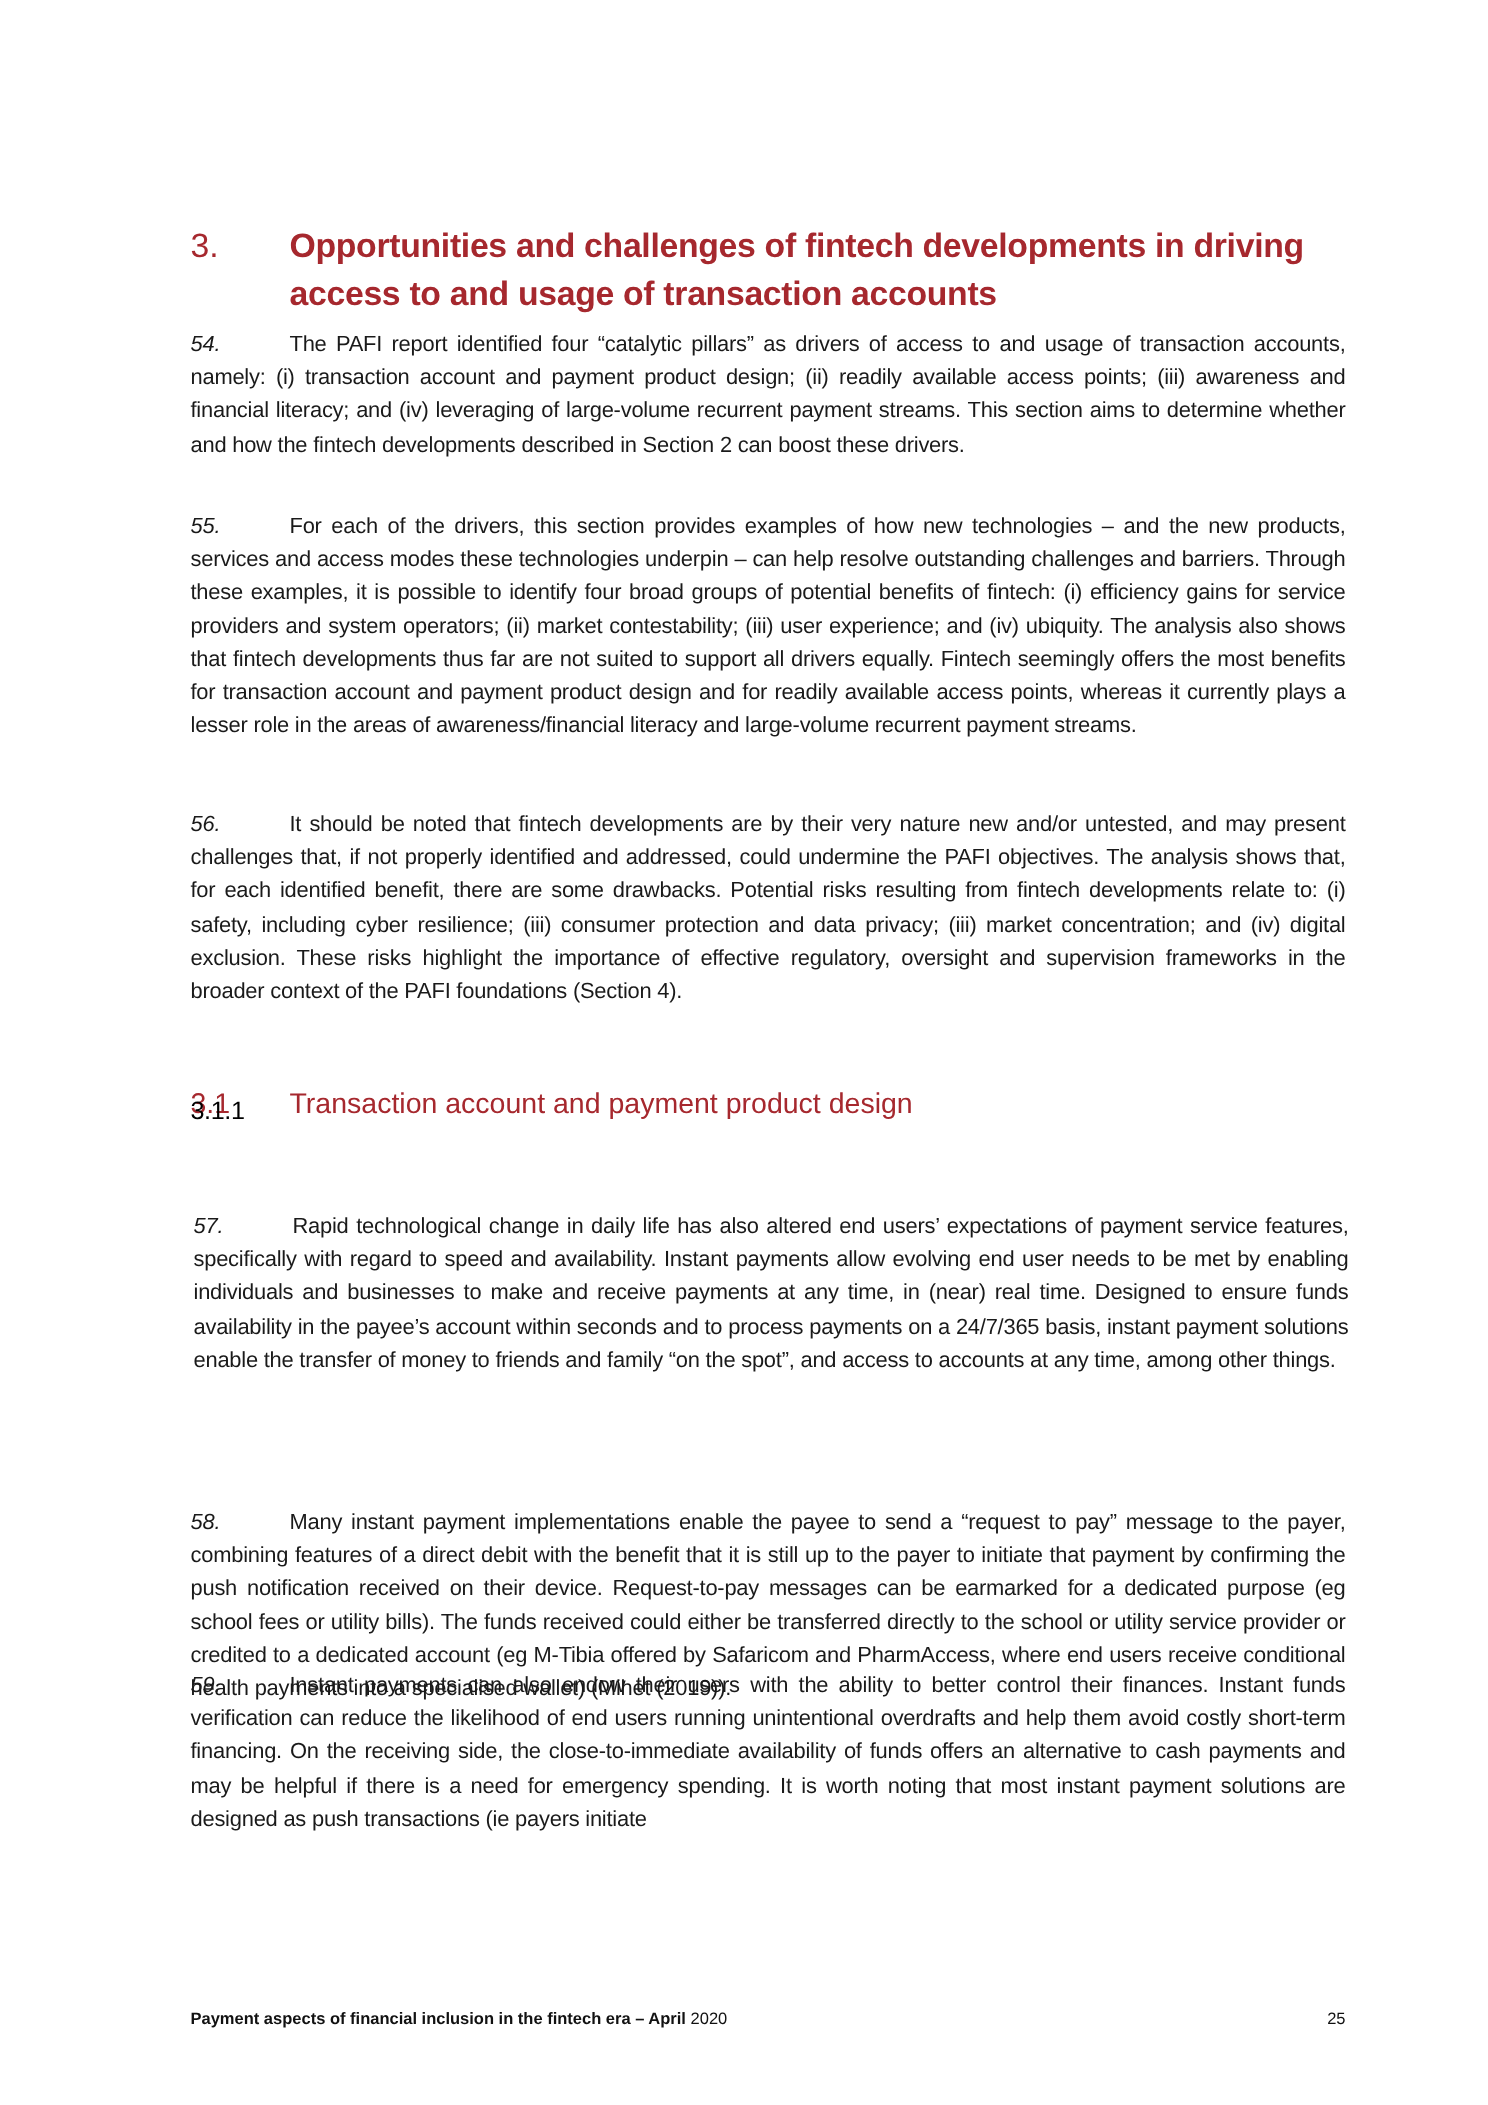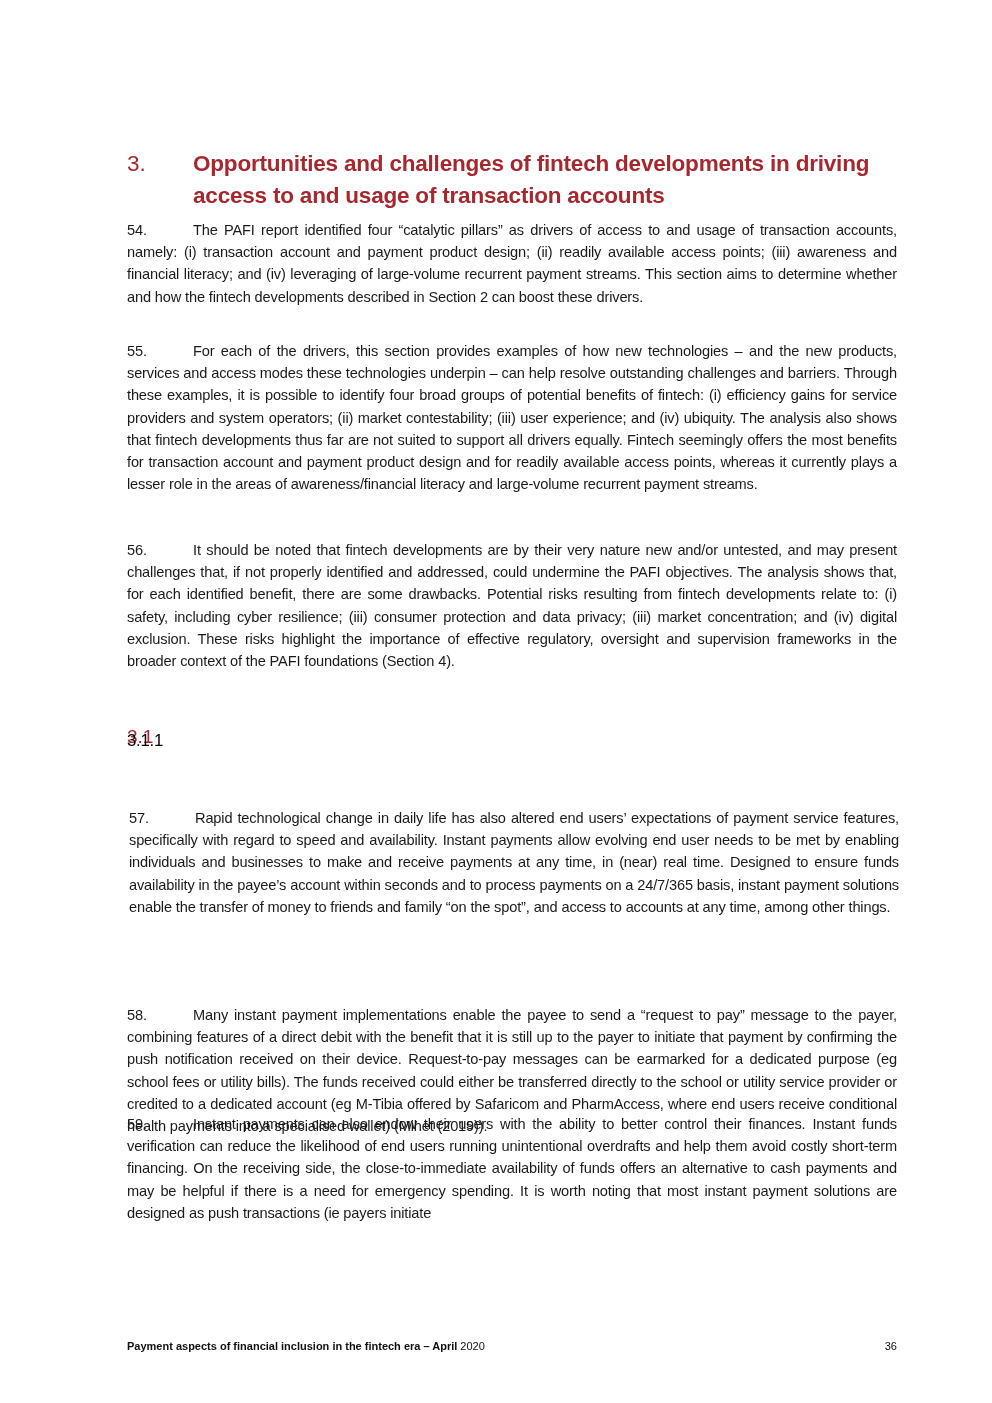--- a/index.html
+++ b/index.html
@@ -39,20 +39,21 @@
       left: 0;
       width: 770px;
       font-size: 14.6px;
       line-height: 22.2px;
       text-align: justify;
       letter-spacing: -0.15px;
     }
     .para .pnum {
       display: inline-block;
       width: 66px;
+      font-style: italic;
     }
 
     .h2 {
       position: absolute;
       left: 0;
       top: 723px;
       width: 770px;
       color: #A6282E;
       font-size: 19px;
       line-height: 28px;
@@ -104,20 +105,21 @@
   <p class="para" style="top:340px; margin:0;">
     <span class="pnum">55.</span><span>For each of the drivers, this section provides examples of how new technologies – and the new products, services and access modes these technologies underpin – can help resolve outstanding challenges and barriers. Through these examples, it is possible to identify four broad groups of potential benefits of fintech: (i) efficiency gains for service providers and system operators; (ii) market contestability; (iii) user experience; and (iv) ubiquity. The analysis also shows that fintech developments thus far are not suited to support all drivers equally. Fintech seemingly offers the most benefits for transaction account and payment product design and for readily available access points, whereas it currently plays a lesser role in the areas of awareness/financial literacy and large-volume recurrent payment streams.</span>
   </p>
 
   <p class="para" style="top:539px; margin:0;">
     <span class="pnum">56.</span><span>It should be noted that fintech developments are by their very nature new and/or untested, and may present challenges that, if not properly identified and addressed, could undermine the PAFI objectives. The analysis shows that, for each identified benefit, there are some drawbacks. Potential risks resulting from fintech developments relate to: (i) safety, including cyber resilience; (iii) consumer protection and data privacy; (iii) market concentration; and (iv) digital exclusion. These risks highlight the importance of effective regulatory, oversight and supervision frameworks in the broader context of the PAFI foundations (Section 4).</span>
   </p>
 
   <div class="h2">
     <span class="num">3.1</span>
+    <span>Transaction account and payment product design</span>
   </div>
 
   <div class="h3">
     <span class="num">3.1.1</span>
   </div>
 
   <p class="para" style="top:805px; margin:2px;">
     <span class="pnum">57.</span><span>Rapid technological change in daily life has also altered end users’ expectations of payment service features, specifically with regard to speed and availability. Instant payments allow evolving end user needs to be met by enabling individuals and businesses to make and receive payments at any time, in (near) real time. Designed to ensure funds availability in the payee’s account within seconds and to process payments on a 24/7/365 basis, instant payment solutions enable the transfer of money to friends and family “on the spot”, and access to accounts at any time, among other things.</span>
   </p>
 
@@ -127,16 +129,16 @@
 
   <p class="para" style="top:1113px; margin:0;">
     <span class="pnum">59.</span><span>Instant payments can also endow their users with the ability to better control their finances. Instant funds verification can reduce the likelihood of end users running unintentional overdrafts and help them avoid costly short-term financing. On the receiving side, the close-to-immediate availability of funds offers an alternative to cash payments and may be helpful if there is a need for emergency spending. It is worth noting that most instant payment solutions are designed as push transactions (ie payers initiate</span>
   </p>
 
   <div class="footer">
     <span>
       <span class="title">Payment aspects of financial inclusion in the fintech era – April</span>
       <span class="year">2020</span>
     </span>
-    <span>36</span>
+    <span>25</span>
   </div>
 
 </div>
 
 </body></html>

